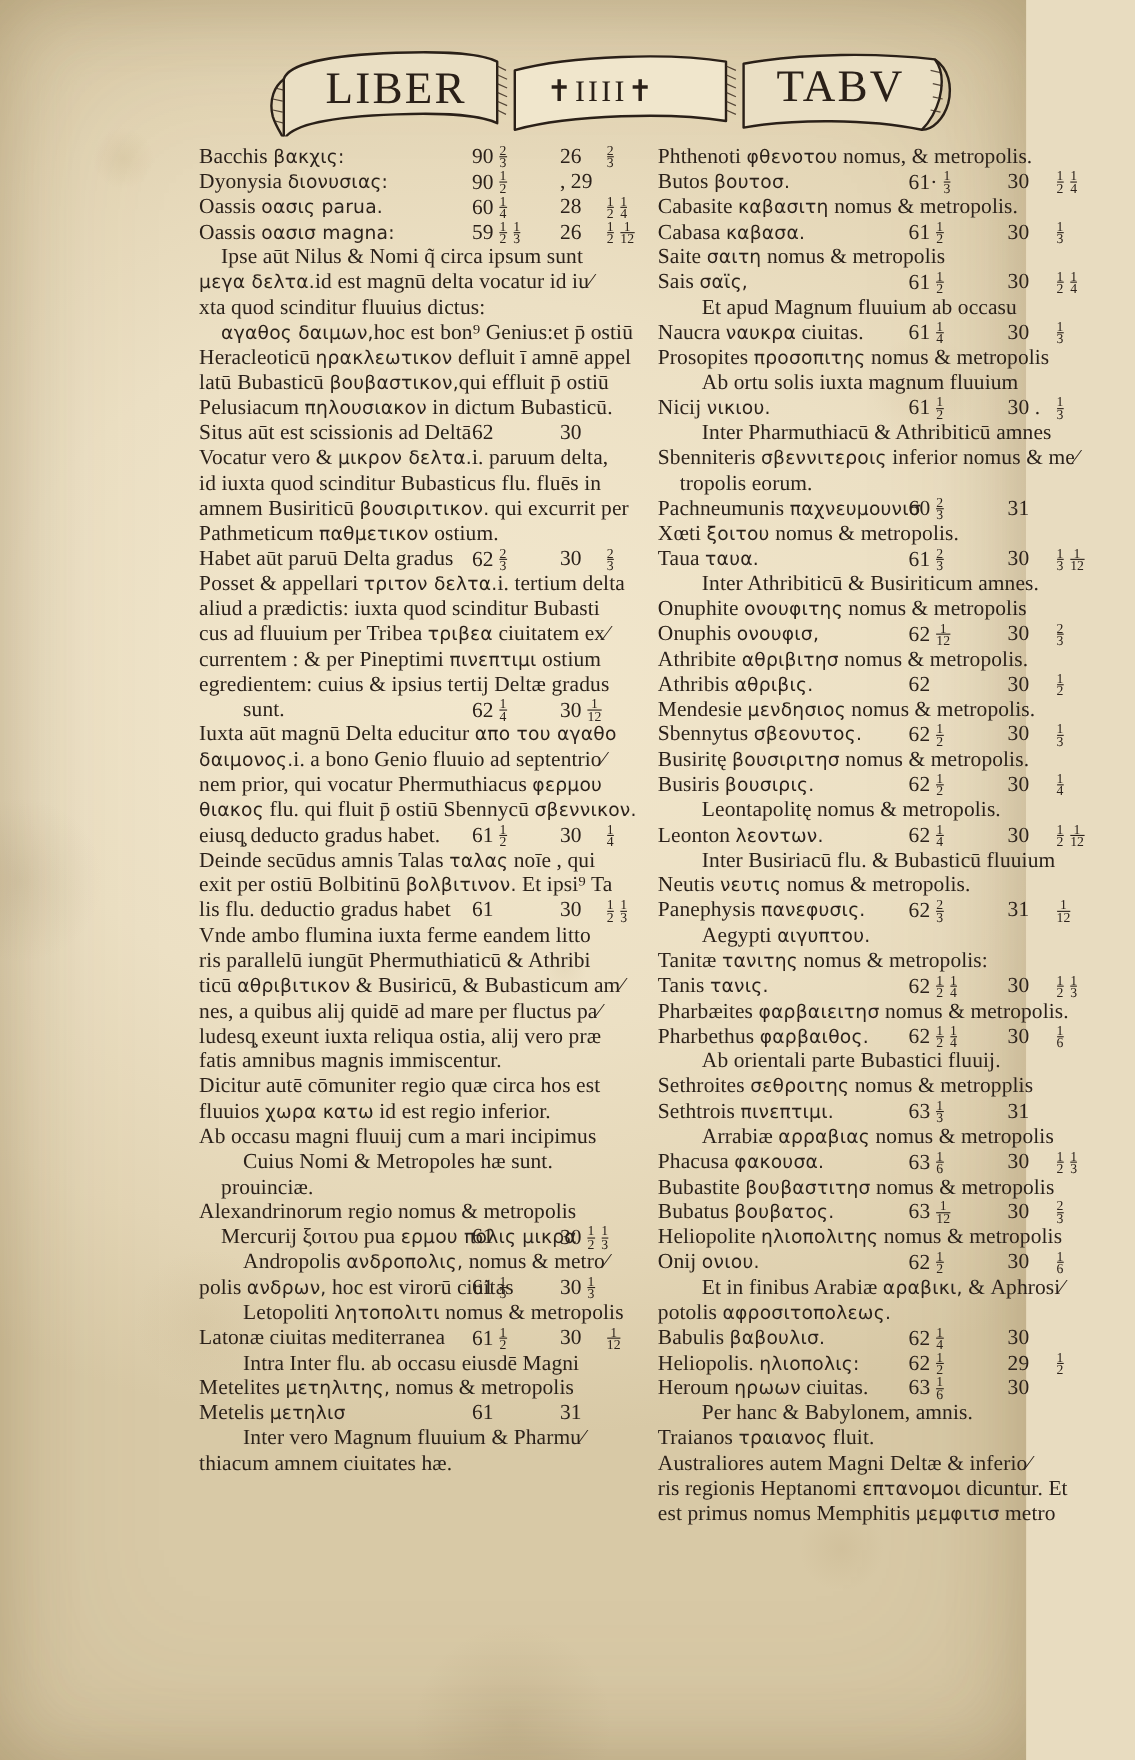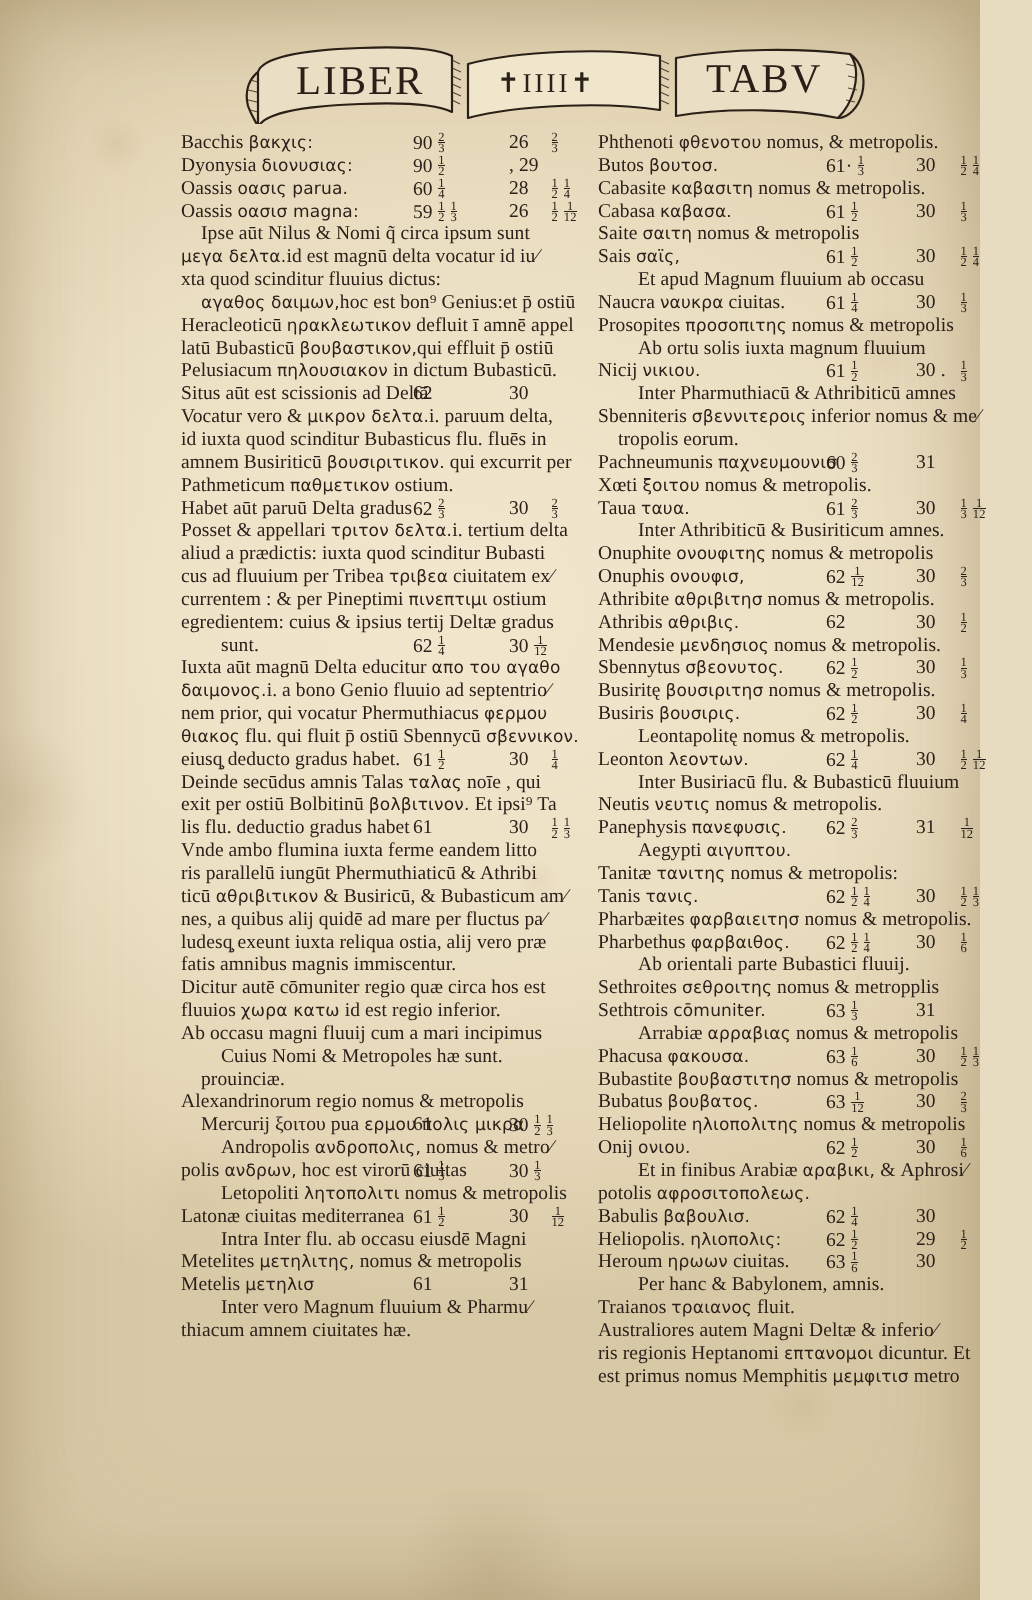--- a/index.html
+++ b/index.html
@@ -9,24 +9,25 @@
   body {
     width: 1032px;
     height: 1600px;
     overflow: hidden;
     background: #e8dcc0;
     font-family: "Liberation Serif", serif;
   }
 
   #page {
     position: relative;
-    width: 980px;
+    width: 887px;
     height: 1600px;
     background:
       radial-gradient(ellipse 900px 700px at 46% 38%, #f2e7cd 0%, #ece0c4 48%, #e3d5b5 78%, #d8c9a6 100%);
+    padding-left: 46px;
   }
 
   
   #page::before {
     content: "";
     position: absolute;
     inset: 0;
     pointer-events: none;
     background:
       radial-gradient(circle 40px at 12% 9%,  rgba(150,120,70,.10), rgba(0,0,0,0) 70%),
@@ -103,21 +104,21 @@
   .i1 { padding-left: 20px; }
   .i2 { padding-left: 40px; }
 
   
   .n {
     position: absolute;
     top: 0;
     white-space: nowrap;
     font-size: 19.5px;
   }
-  .col-left  .n1 { left: 232px; }
+  .col-left  .n1 { left: 248px; }
   .col-left  .n2 { left: 328px; }
   .col-left  .n3 { left: 370px; }
   .col-right .n1 { left: 228px; }
   .col-right .n2 { left: 318px; }
   .col-right .n3 { left: 362px; }
 
   
   .fr {
     display: inline-block;
     vertical-align: -0.30em;
@@ -252,21 +253,21 @@
       <div class="ln i2"><span class="t">Inter Busiriacū flu. &amp; Bubasticū fluuium</span></div>
       <div class="ln"><span class="t">Neutis </span><span class="gk">νευτις</span><span class="t"> nomus &amp; metropolis.</span></div>
       <div class="ln"><span class="t">Panephysis </span><span class="gk">πανεφυσις.</span><span class="n n1"><span>62</span> <span class="fr"><span class="num">2</span><span class="den">3</span></span></span><span class="n n2"><span>31</span></span><span class="n n3"><span class="fr"><span class="num">1</span><span class="den">12</span></span></span></div>
       <div class="ln i2"><span class="t">Aegypti </span><span class="gk">αιγυπτου.</span></div>
       <div class="ln"><span class="t">Tanitæ </span><span class="gk">τανιτης</span><span class="t"> nomus &amp; metropolis:</span></div>
       <div class="ln"><span class="t">Tanis </span><span class="gk">τανις.</span><span class="n n1"><span>62</span> <span class="fr"><span class="num">1</span><span class="den">2</span></span> <span class="fr"><span class="num">1</span><span class="den">4</span></span></span><span class="n n2"><span>30</span></span><span class="n n3"><span class="fr"><span class="num">1</span><span class="den">2</span></span> <span class="fr"><span class="num">1</span><span class="den">3</span></span></span></div>
       <div class="ln"><span class="t">Pharbæites </span><span class="gk">φαρβαιειτησ</span><span class="t"> nomus &amp; metropolis.</span></div>
       <div class="ln"><span class="t">Pharbethus </span><span class="gk">φαρβαιθος.</span><span class="n n1"><span>62</span> <span class="fr"><span class="num">1</span><span class="den">2</span></span> <span class="fr"><span class="num">1</span><span class="den">4</span></span></span><span class="n n2"><span>30</span></span><span class="n n3"><span class="fr"><span class="num">1</span><span class="den">6</span></span></span></div>
       <div class="ln i2"><span class="t">Ab orientali parte Bubastici fluuij.</span></div>
       <div class="ln"><span class="t">Sethroites </span><span class="gk">σεθροιτης</span><span class="t"> nomus &amp; metropplis</span></div>
-      <div class="ln"><span class="t">Sethtrois </span><span class="gk">cōmuniter.</span><span class="n n1"><span>63</span> <span class="fr"><span class="num">1</span><span class="den">3</span></span></span><span class="n n2"><span>31</span></span></div>
+      <div class="ln"><span class="t">Sethtrois </span><span class="gk">πινεπτιμι.</span><span class="n n1"><span>63</span> <span class="fr"><span class="num">1</span><span class="den">3</span></span></span><span class="n n2"><span>31</span></span></div>
       <div class="ln i2"><span class="t">Arrabiæ </span><span class="gk">αρραβιας</span><span class="t"> nomus &amp; metropolis</span></div>
       <div class="ln"><span class="t">Phacusa </span><span class="gk">φακουσα.</span><span class="n n1"><span>63</span> <span class="fr"><span class="num">1</span><span class="den">6</span></span></span><span class="n n2"><span>30</span></span><span class="n n3"><span class="fr"><span class="num">1</span><span class="den">2</span></span> <span class="fr"><span class="num">1</span><span class="den">3</span></span></span></div>
       <div class="ln"><span class="t">Bubastite </span><span class="gk">βουβαστιτησ</span><span class="t"> nomus &amp; metropolis</span></div>
       <div class="ln"><span class="t">Bubatus </span><span class="gk">βουβατος.</span><span class="n n1"><span>63</span> <span class="fr"><span class="num">1</span><span class="den">12</span></span></span><span class="n n2"><span>30</span></span><span class="n n3"><span class="fr"><span class="num">2</span><span class="den">3</span></span></span></div>
       <div class="ln"><span class="t">Heliopolite </span><span class="gk">ηλιοπολιτης</span><span class="t"> nomus &amp; metropolis</span></div>
       <div class="ln"><span class="t">Onij </span><span class="gk">ονιου.</span><span class="n n1"><span>62</span> <span class="fr"><span class="num">1</span><span class="den">2</span></span></span><span class="n n2"><span>30</span></span><span class="n n3"><span class="fr"><span class="num">1</span><span class="den">6</span></span></span></div>
       <div class="ln i2"><span class="t">Et in finibus Arabiæ </span><span class="gk">αραβικι,</span><span class="t"> &amp; Aphrosi⁄</span></div>
       <div class="ln"><span class="t">potolis </span><span class="gk">αφροσιτοπολεως.</span></div>
       <div class="ln"><span class="t">Babulis </span><span class="gk">βαβουλισ.</span><span class="n n1"><span>62</span> <span class="fr"><span class="num">1</span><span class="den">4</span></span></span><span class="n n2"><span>30</span></span></div>
       <div class="ln"><span class="t">Heliopolis. </span><span class="gk">ηλιοπολις:</span><span class="n n1"><span>62</span> <span class="fr"><span class="num">1</span><span class="den">2</span></span></span><span class="n n2"><span>29</span></span><span class="n n3"><span class="fr"><span class="num">1</span><span class="den">2</span></span></span></div>

